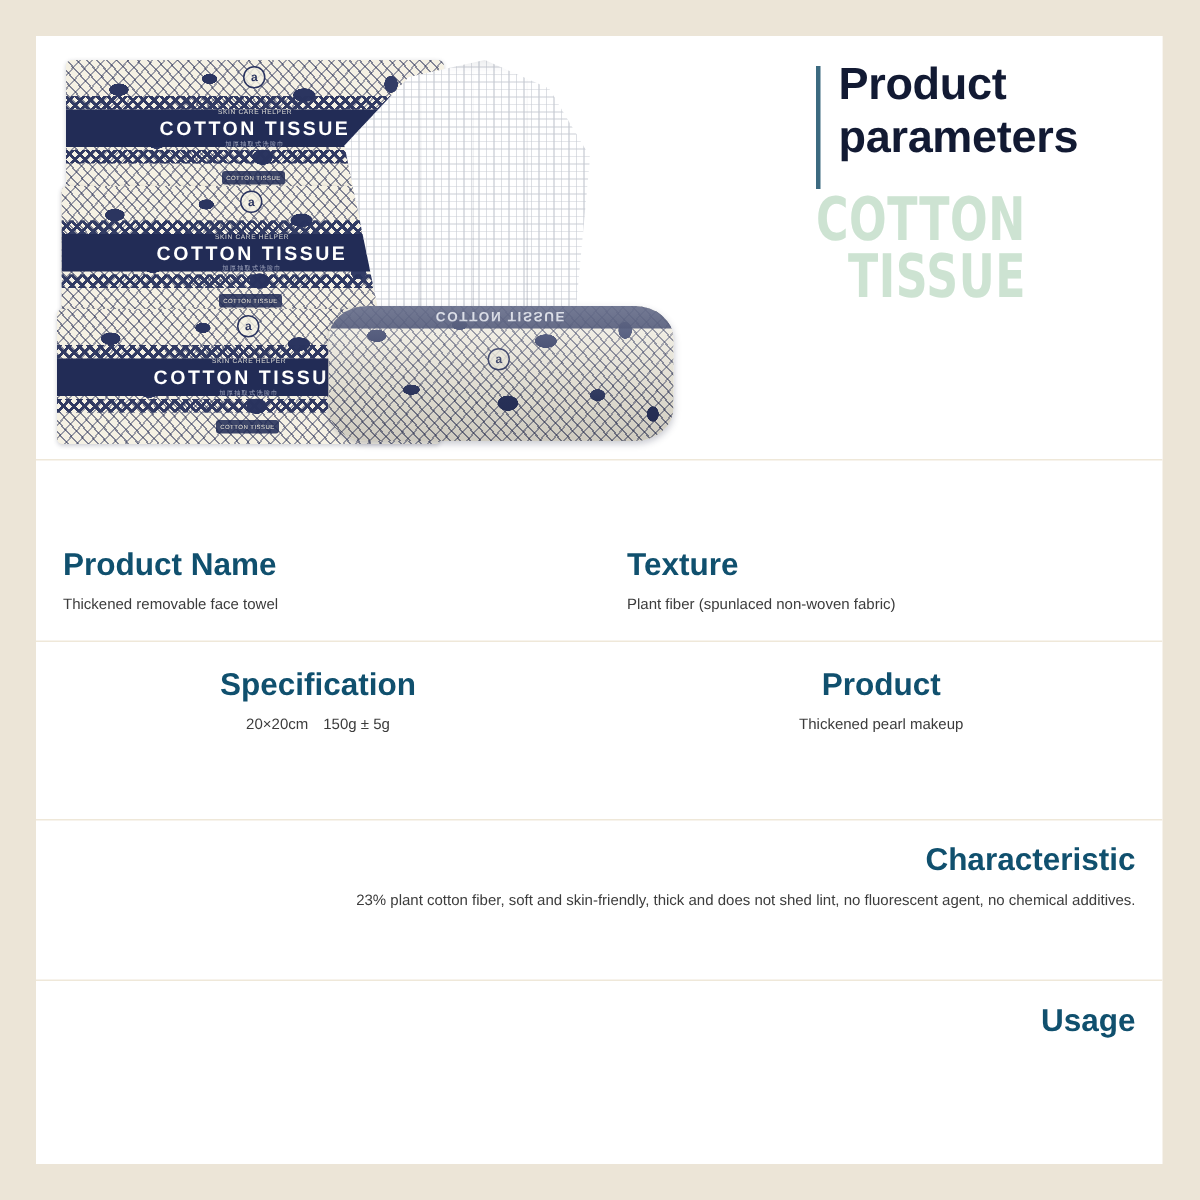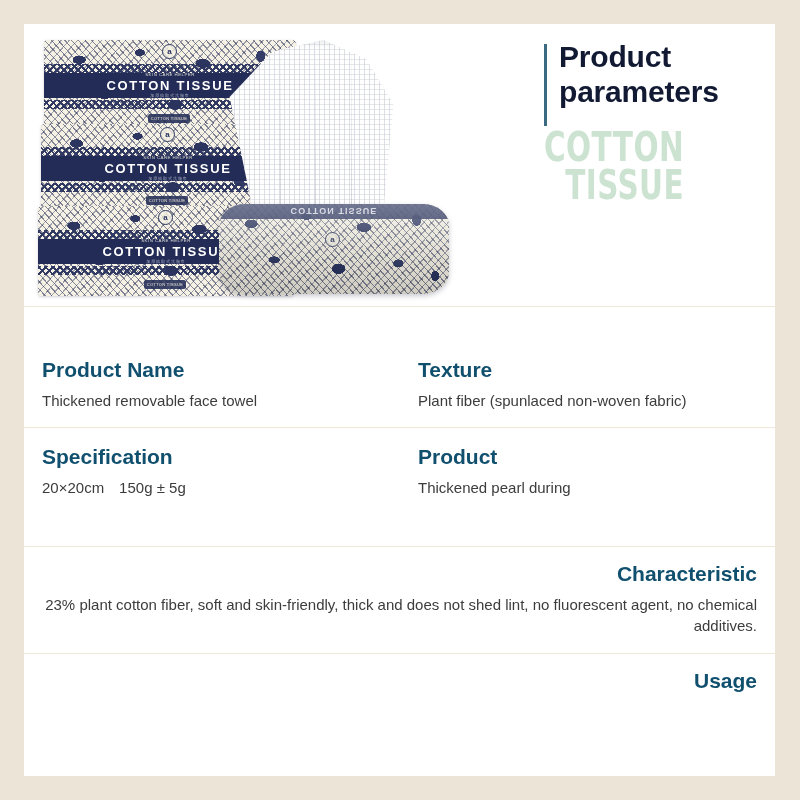--- a/index.html
+++ b/index.html
@@ -196,26 +196,26 @@
 
   h3.k {
     color:#10506e;
     font-weight:700;
     font-size:21px;
     line-height:1.1;
     margin-bottom:9px;
   }
   p.v {
     color:#3c3c3c;
-    font-size:15px;
+    font-size:10px;
     line-height:1.42;
   }
 
   .row-a { height:120px;align-items:flex-end; }
-  .row-b { height:118px; }
+  .row-b { height:118px;text-align:center; }
   .sec-char  { height:108px;text-align:right; }
   .sec-usage { height:125px;text-align:right; }
 </style>
 </head>
 <body>
 
 <div id="root">
   <div class="panel">
 
     <div class="hero">
@@ -303,21 +303,21 @@
 
     <div class="rule"></div>
 
     <div class="row row-b">
       <div class="cell left">
         <h3 class="k">Specification</h3>
         <p class="v">20×20cm 150g ± 5g</p>
       </div>
       <div class="cell right">
         <h3 class="k">Product</h3>
-        <p class="v">Thickened pearl during</p>
+        <p class="v">Thickened pearl makeup</p>
       </div>
     </div>
 
     <div class="rule"></div>
 
     <div class="cell-full sec-char">
       <h3 class="k">Characteristic</h3>
       <p class="v">23% plant cotton fiber, soft and skin-friendly, thick and does not shed lint, no fluorescent agent, no chemical additives.</p>
     </div>
 

